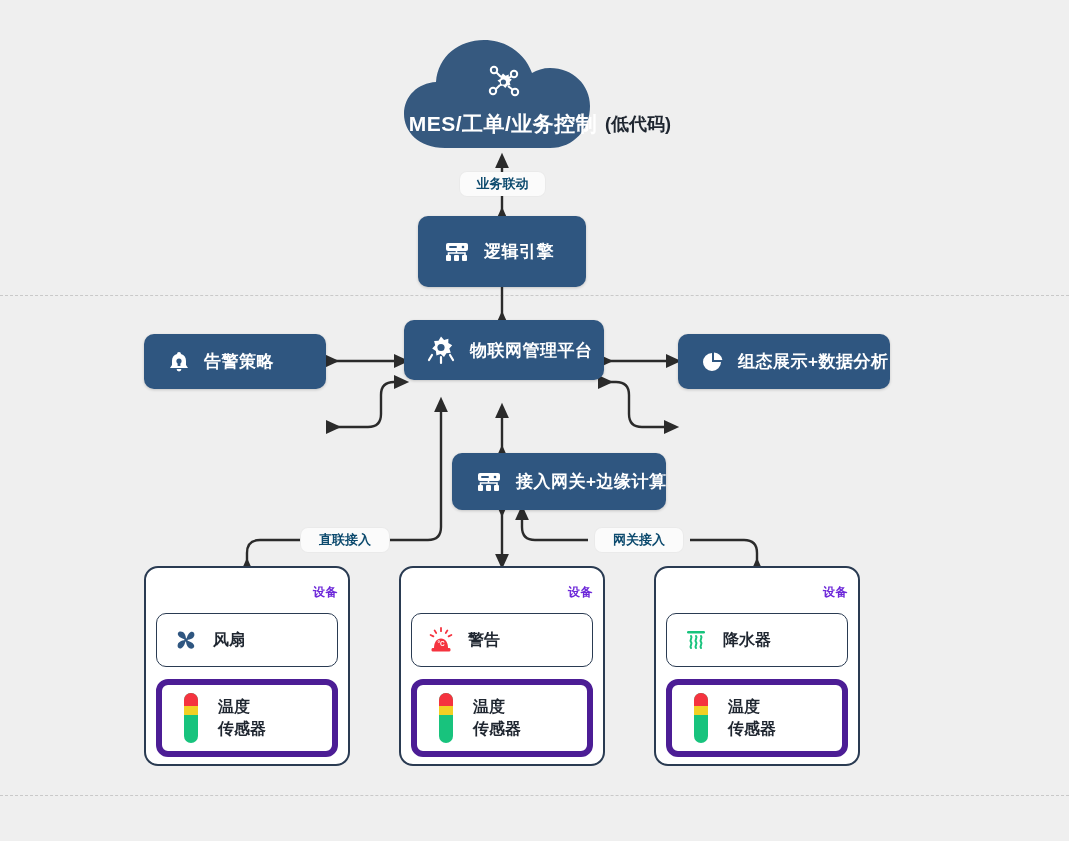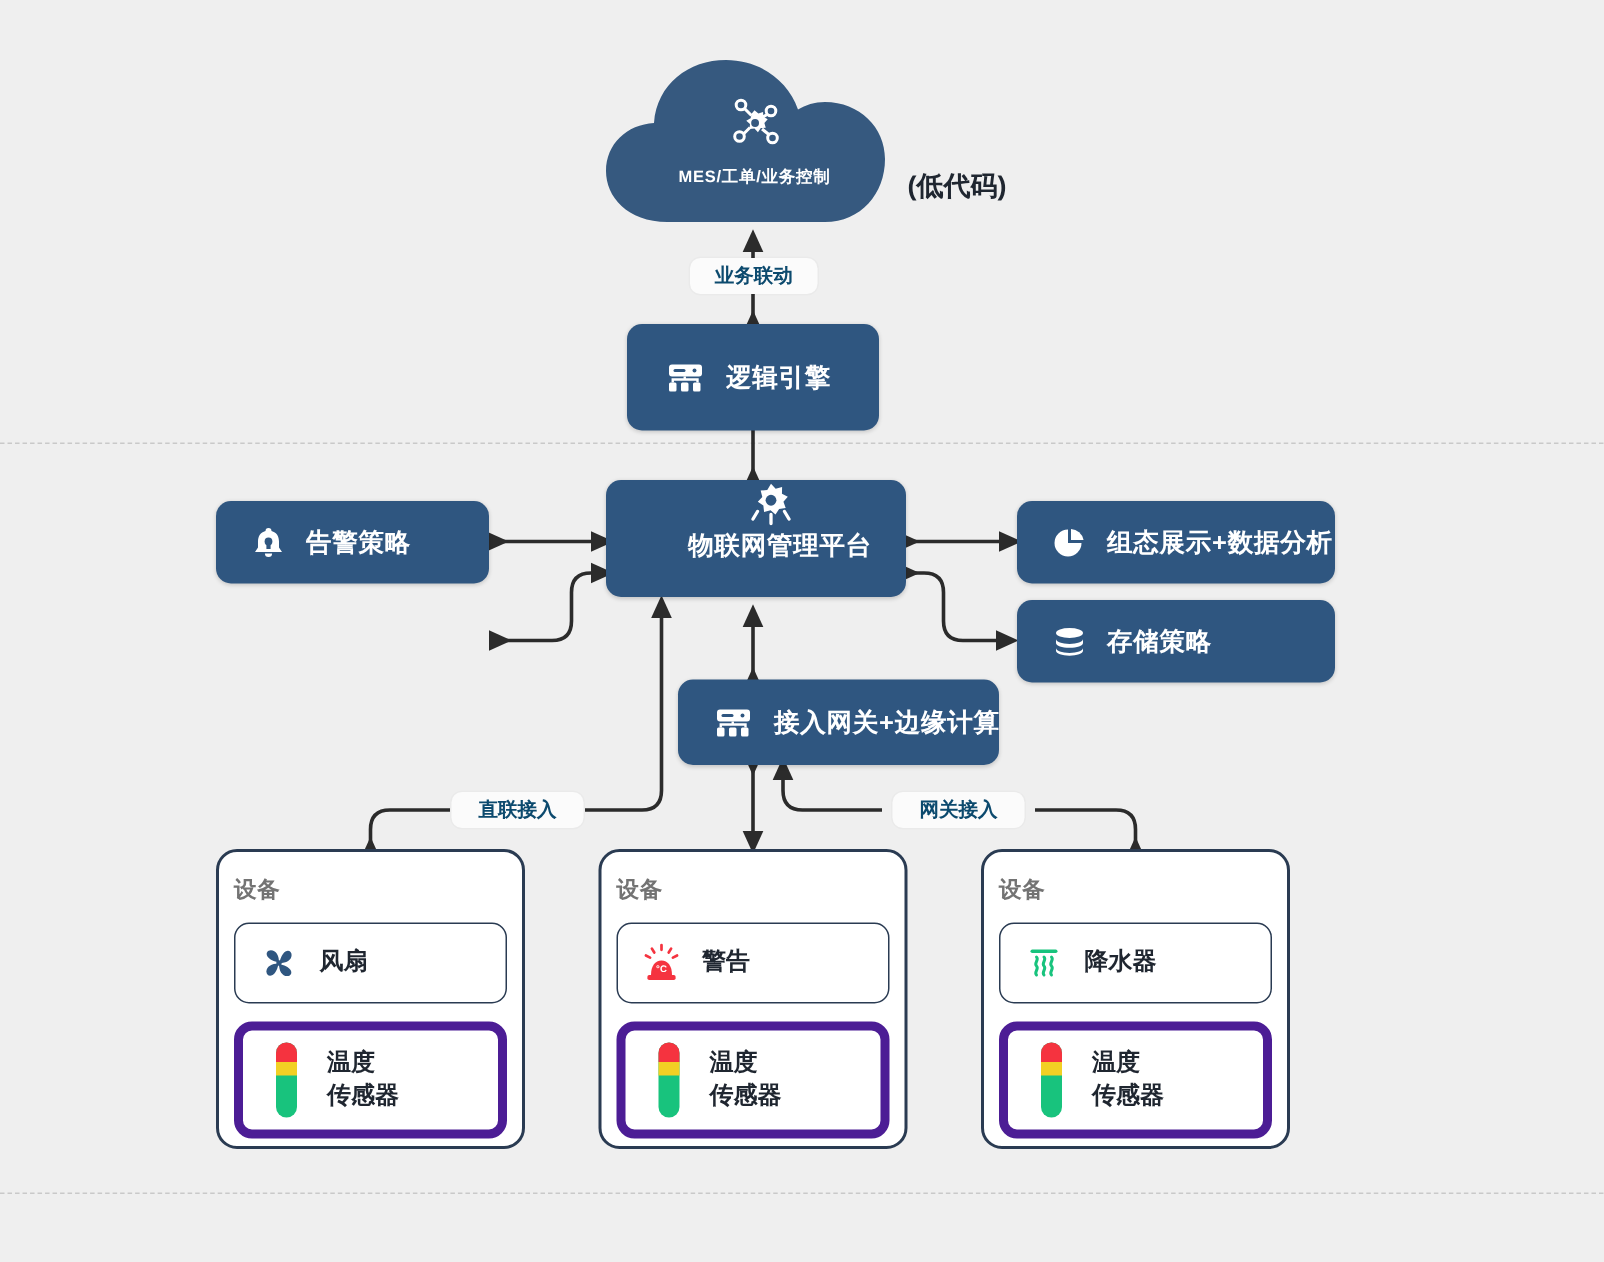--- a/index.html
+++ b/index.html
@@ -24,21 +24,21 @@
   }
   .node .ico{flex:0 0 auto;display:flex;align-items:center;justify-content:center;}
   .node .lbl{
     font-size:17px;font-weight:bold;letter-spacing:.5px;white-space:nowrap;
   }
 
   
   #cloud{position:absolute;left:398px;top:36px;width:210px;height:118px;}
   #cloud .cloudlabel{
     position:absolute;left:0;right:0;top:74px;text-align:center;
-    color:#fff;font-size:11px;font-weight:bold;letter-spacing:.5px;white-space:nowrap;
+    color:#fff;font-size:21px;font-weight:bold;letter-spacing:.5px;white-space:nowrap;
   }
   #cloud .cloudicon{position:absolute;left:50%;top:24px;transform:translateX(-50%);}
   #lowcode{
     position:absolute;left:605px;top:112px;
     font-size:18px;font-weight:bold;color:#1f2630;white-space:nowrap;
   }
 
   
   .pill{
     position:absolute;
@@ -52,21 +52,21 @@
   
   .devcard{
     position:absolute;
     background:#ffffff;
     border:2px solid #2a3b52;
     border-radius:14px;
     box-sizing:border-box;
     padding:10px 10px 12px 10px;
   }
   .devcard .devtitle{
-    text-align:left;font-size:15px;font-weight:bold;color:#737373;
+    text-align:right;font-size:12px;font-weight:bold;color:#6d28d9;
     padding:6px 0 12px 0;letter-spacing:.5px;
   }
   .devrow{
     border:1.6px solid #2a3b52;
     border-radius:10px;
     display:flex;align-items:center;
     box-sizing:border-box;
     padding:0 12px;
     background:#fff;
   }
@@ -157,21 +157,21 @@
           <rect x="18" y="15" width="5" height="6" rx="1"></rect>
         </g>
         <g stroke="#ffffff" stroke-width="1.6" fill="none">
           <path d="M4.5,15 V13 H21 V15 M12.5,13 V11"></path>
         </g>
       </svg>
     </span>
     <span class="lbl" style="margin-left:12px;">逻辑引擎</span>
   </div>
 
-  <div class="node" style="left:404px;top:320px;width:200px;height:78px;padding:0 0 0 20px;flex-direction:column;">
+  <div class="node" style="left:404px;top:320px;width:200px;height:60px;padding:0 0 0 20px;">
     <span class="ico" style="width:34px;">
       <svg width="32" height="32" viewBox="0 0 32 32">
         <path fill="#ffffff" d="M16,2.5 l3.1,3.4 4.3,-1.2 -0.1,4.4 3.9,2.1 -2.9,3.3 1.5,4.2 -4.4,0.6
           -2.4,3.7 -3.3,-2.9 -4.3,1.3 -0.5,-4.4 -3.7,-2.5 3,-3.2 -1.1,-4.3 4.4,-0.3 z"></path>
         <circle cx="16" cy="13.5" r="3.6" fill="#2f5680"></circle>
         <g stroke="#ffffff" stroke-width="2.2" stroke-linecap="round">
           <path d="M7,21 L4,26 M25,21 L28,26 M16,23 L16,29"></path>
         </g>
       </svg>
     </span>
@@ -195,32 +195,20 @@
   <div class="node" style="left:678px;top:334px;width:212px;height:55px;padding:0 0 0 22px;">
     <span class="ico" style="width:26px;">
       <svg width="22" height="22" viewBox="0 0 22 22">
         <path fill="#ffffff" d="M10,2 A9,9 0 1 0 19,11 H10 Z"></path>
         <path fill="#ffffff" d="M12,1.6 A9.4,9.4 0 0 1 20.4,9 H12 Z"></path>
       </svg>
     </span>
     <span class="lbl" style="margin-left:12px;">组态展示+数据分析</span>
   </div>
 
-  <div class="node" style="left:678px;top:400px;width:212px;height:55px;padding:0 0 0 22px;">
-    <span class="ico" style="width:26px;">
-      <svg width="24" height="22" viewBox="0 0 24 22">
-        <g fill="#ffffff">
-          <ellipse cx="12" cy="5" rx="9" ry="3.3"></ellipse>
-          <path d="M3,9 c0,1.8 4,3.3 9,3.3 s9,-1.5 9,-3.3 v2.6 c0,1.8 -4,3.3 -9,3.3 s-9,-1.5 -9,-3.3 z"></path>
-          <path d="M3,15 c0,1.8 4,3.3 9,3.3 s9,-1.5 9,-3.3 v1.8 c0,1.8 -4,3.3 -9,3.3 s-9,-1.5 -9,-3.3 z"></path>
-        </g>
-      </svg>
-    </span>
-    <span class="lbl" style="margin-left:12px;">存储策略</span>
-  </div>
 
   <div class="node" style="left:452px;top:453px;width:214px;height:57px;padding:0 0 0 22px;">
     <span class="ico" style="width:30px;">
       <svg width="26" height="24" viewBox="0 0 26 24">
         <rect x="2" y="3" width="22" height="8" rx="2" fill="#ffffff"></rect>
         <rect x="5" y="6" width="8" height="2" rx="1" fill="#2f5680"></rect>
         <circle cx="19" cy="7" r="1.3" fill="#2f5680"></circle>
         <g fill="#ffffff">
           <rect x="2" y="15" width="5" height="6" rx="1"></rect>
           <rect x="10" y="15" width="5" height="6" rx="1"></rect>

